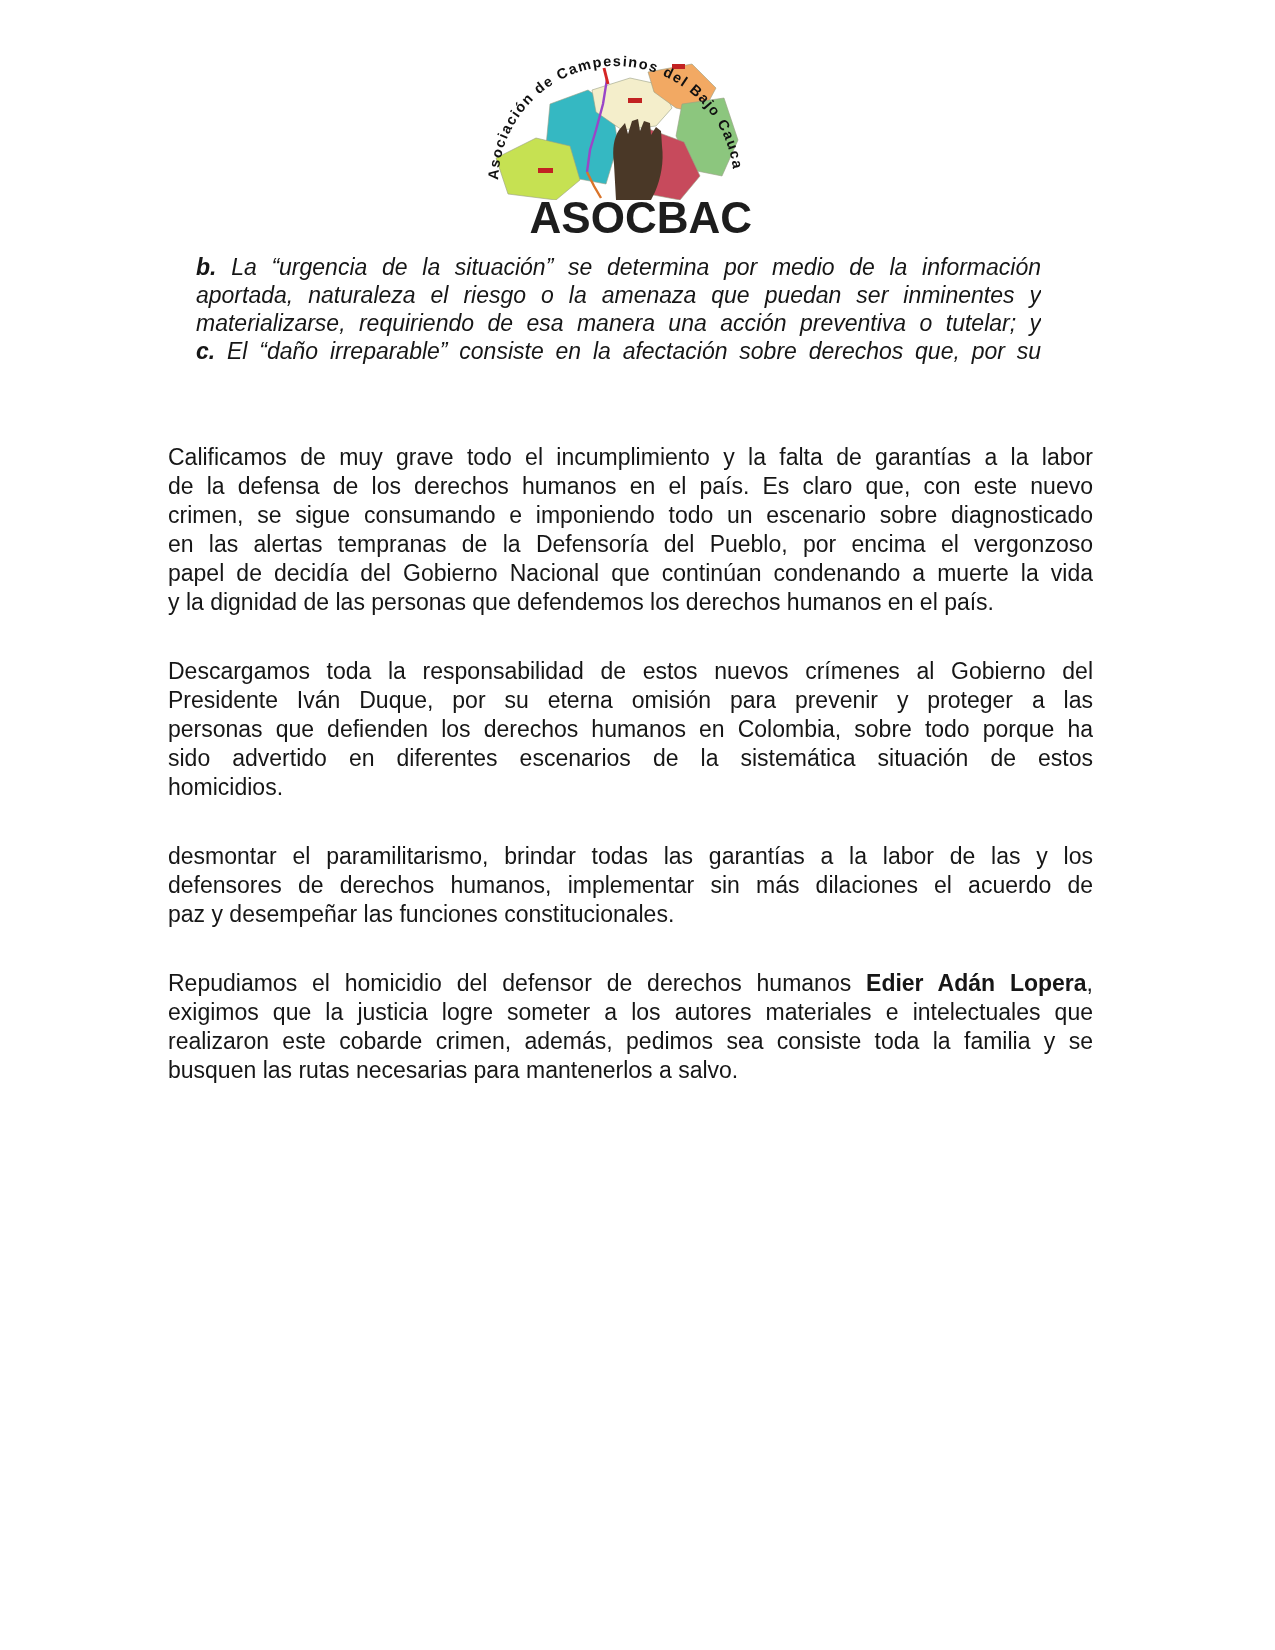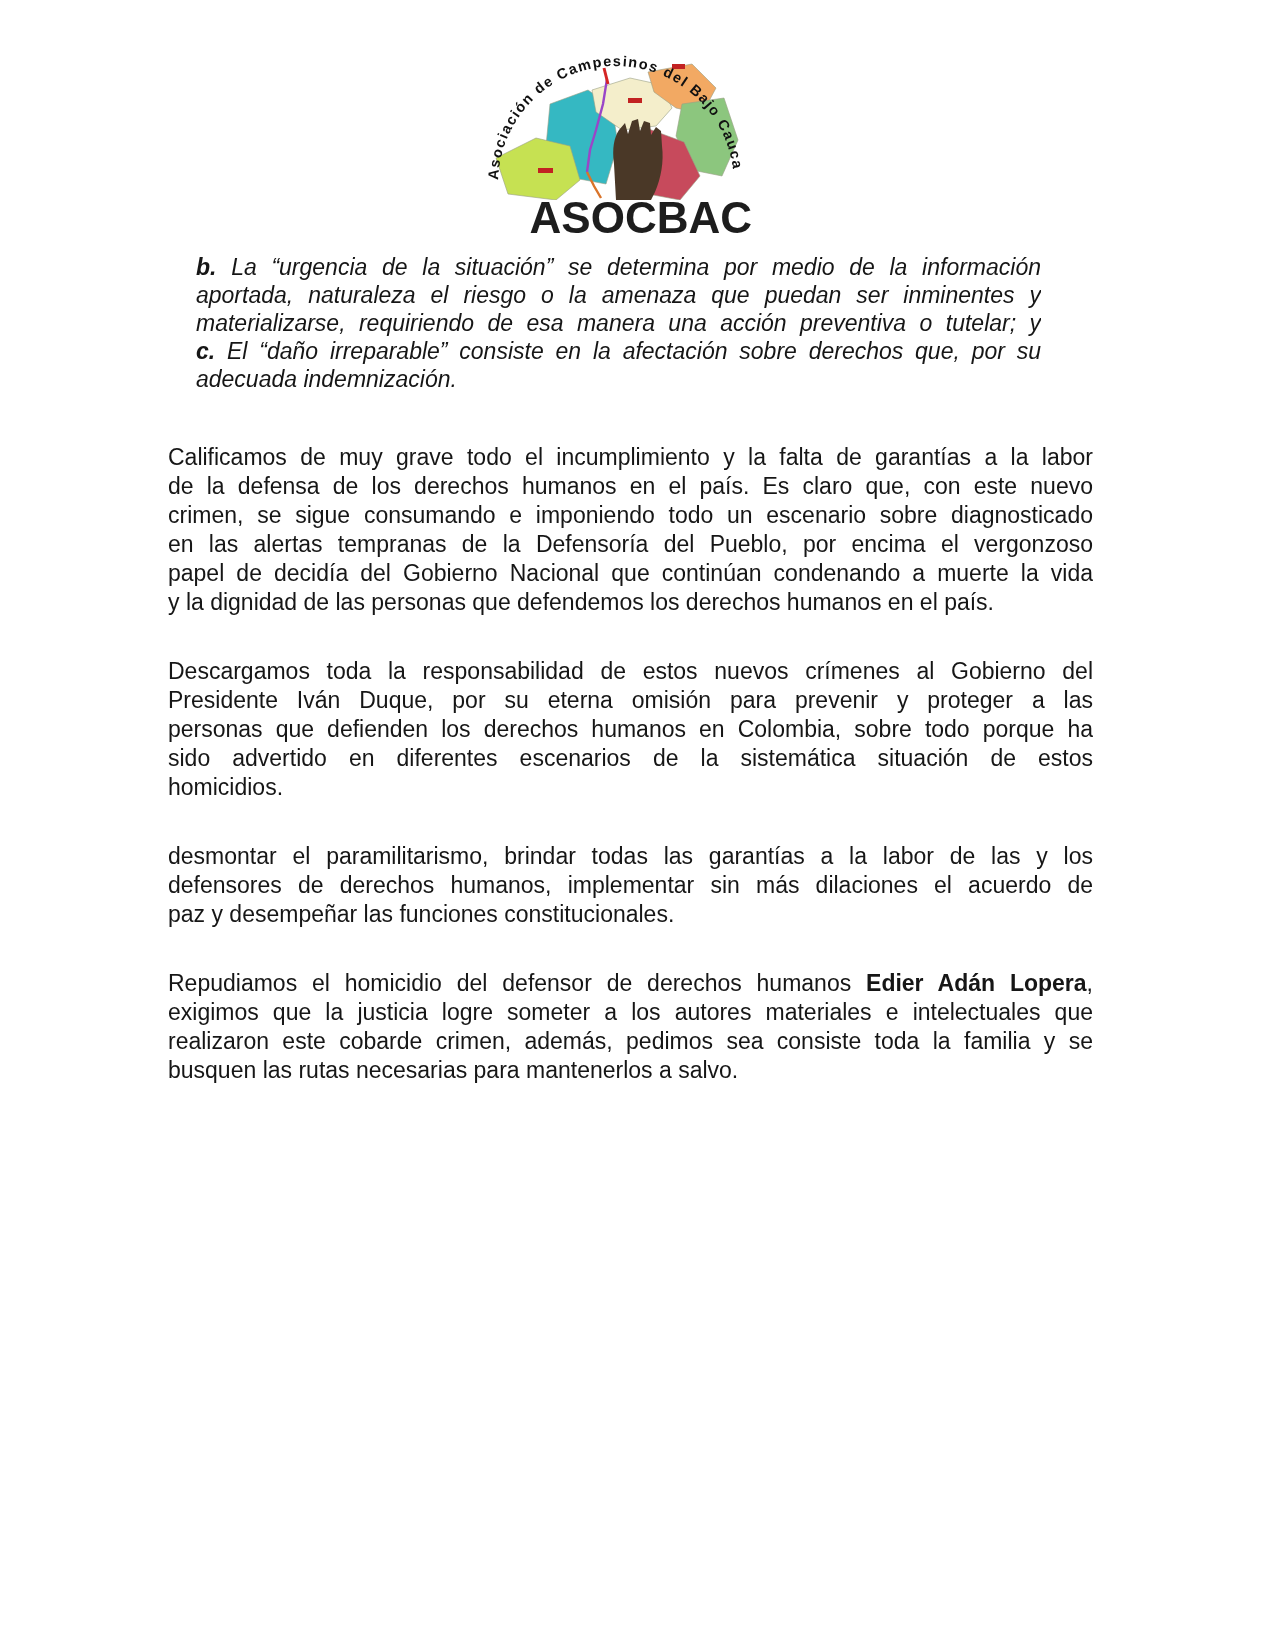--- a/index.html
+++ b/index.html
@@ -54,21 +54,20 @@
       </text>
     </svg>
     <div class="wordmark">ASOCBAC</div>
   </div>
 
   <div class="quote">
       <div class="tline just"><span class="b">b.</span><span> La “urgencia de la situación” se determina por medio de la información</span></div>
       <div class="tline just"><span>aportada, naturaleza el riesgo o la amenaza que puedan ser inminentes y</span></div>
       <div class="tline just"><span>materializarse, requiriendo de esa manera una acción preventiva o tutelar; y</span></div>
       <div class="tline just"><span class="b">c.</span><span> El “daño irreparable” consiste en la afectación sobre derechos que, por su</span></div>
-      <div class="tline"><span>adecuada indemnización.</span></div>
     </div>
 
   <div class="paras">
     <div class="para">
         <div class="tline just"><span>Calificamos de muy grave todo el incumplimiento y la falta de garantías a la labor</span></div>
         <div class="tline just"><span>de la defensa de los derechos humanos en el país. Es claro que, con este nuevo</span></div>
         <div class="tline just"><span>crimen, se sigue consumando e imponiendo todo un escenario sobre diagnosticado</span></div>
         <div class="tline just"><span>en las alertas tempranas de la Defensoría del Pueblo, por encima el vergonzoso</span></div>
         <div class="tline just"><span>papel de decidía del Gobierno Nacional que continúan condenando a muerte la vida</span></div>
         <div class="tline"><span>y la dignidad de las personas que defendemos los derechos humanos en el país.</span></div>

